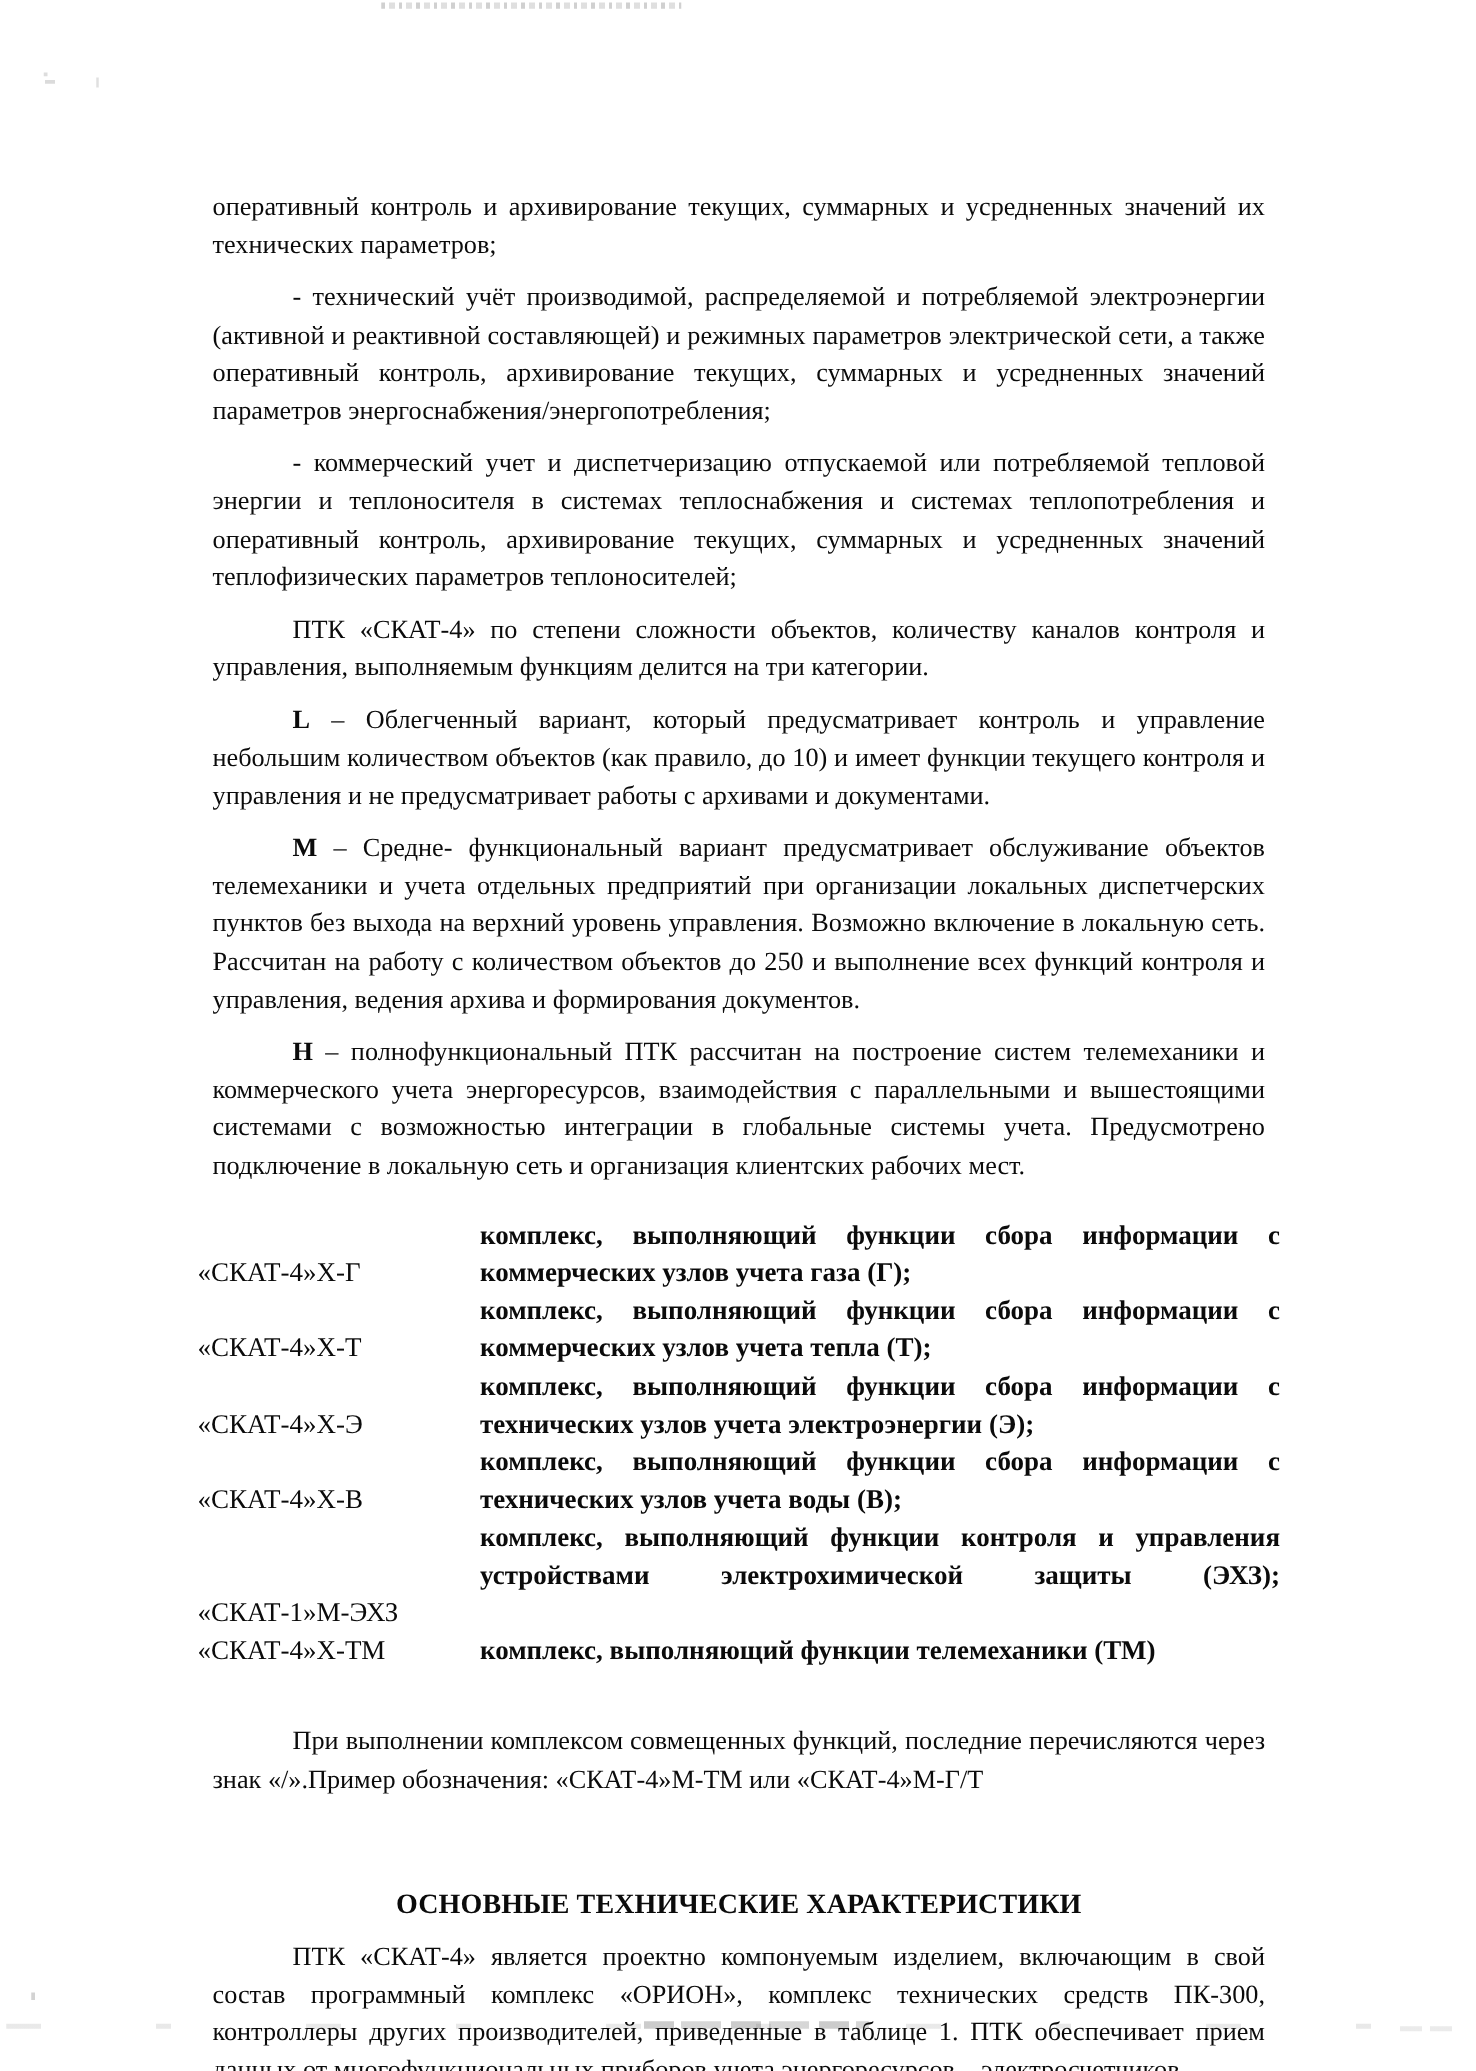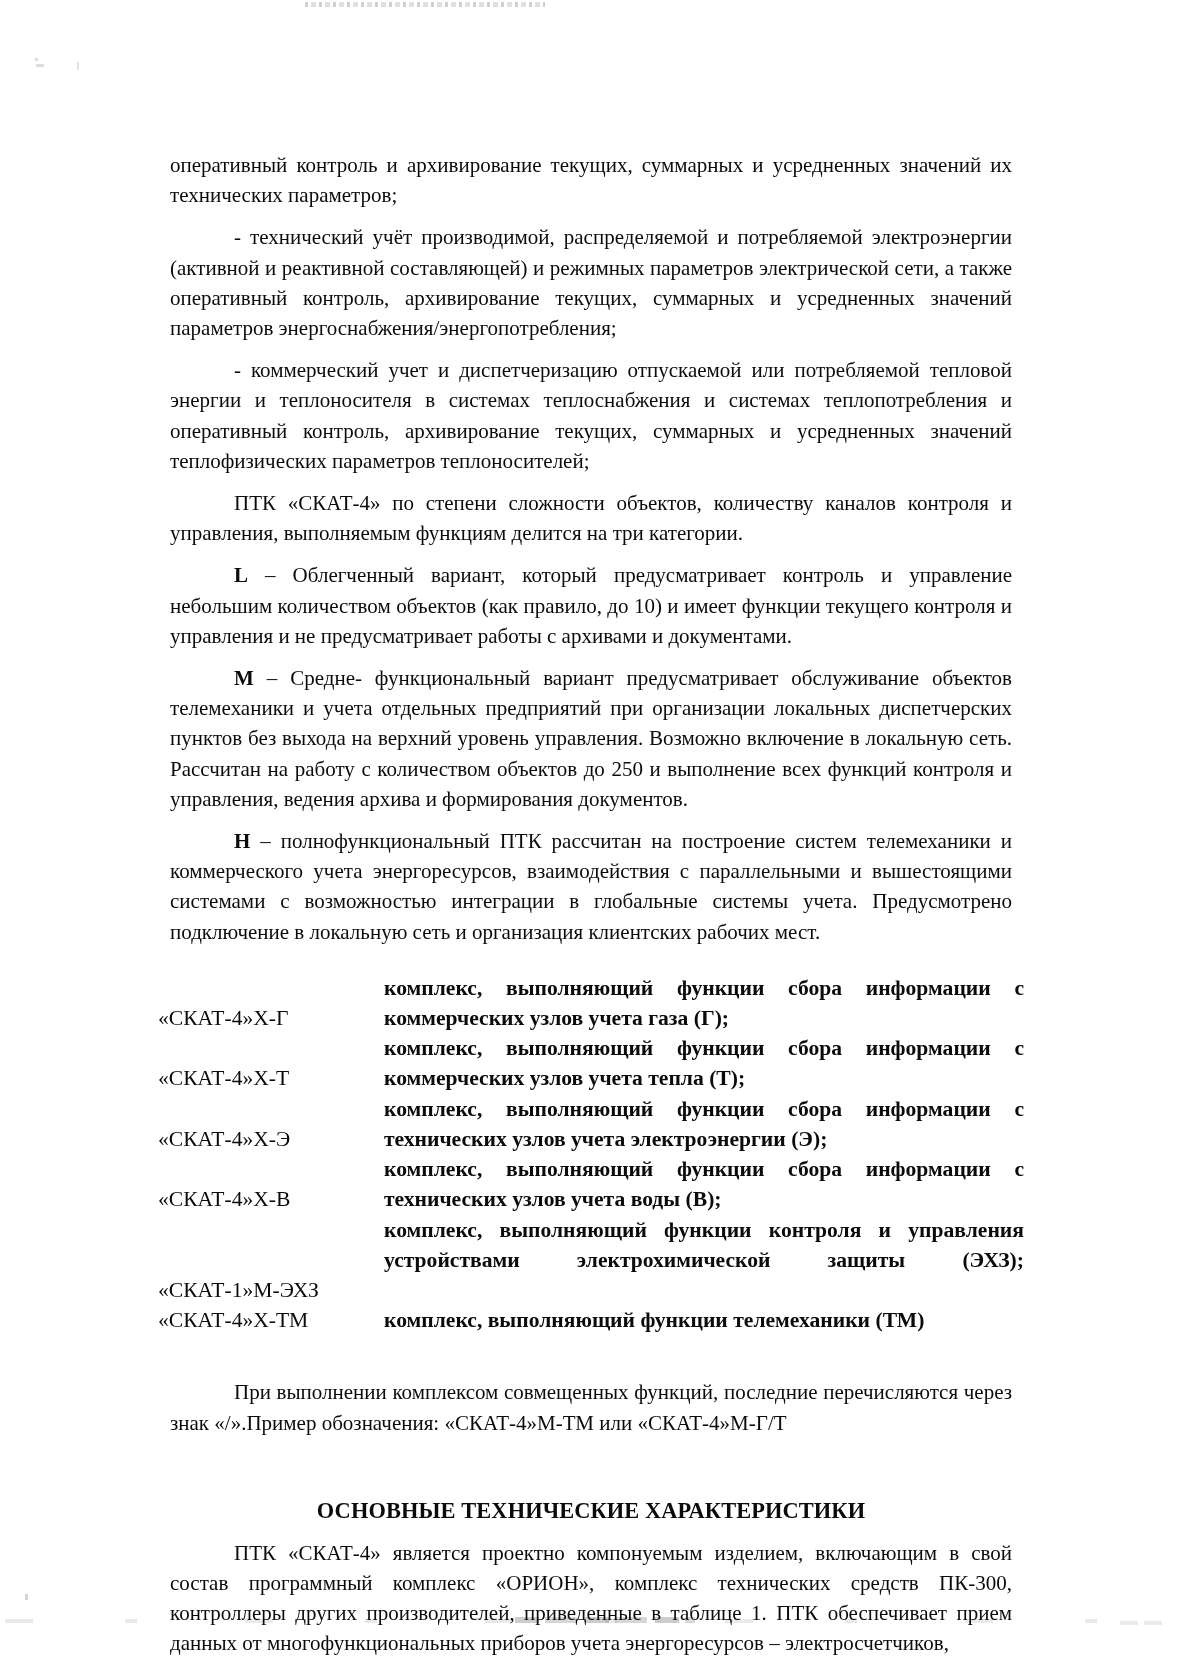--- a/index.html
+++ b/index.html
@@ -132,21 +132,21 @@
     font-weight: bold;
   }
   .spec-def.justify-all::after {
     content: "";
     display: inline-block;
     width: 100%;
   }
 
   
   #section-heading {
-    margin: 0;
+    margin: 12px;
     font-size: 22.4px;
     line-height: 30px;
     font-weight: bold;
     text-align: center;
     letter-spacing: 0.1px;
   }
 
   .gap-sm { height: 14px; }
   .gap-md { height: 30px; }
   .gap-lg { height: 46px; }

